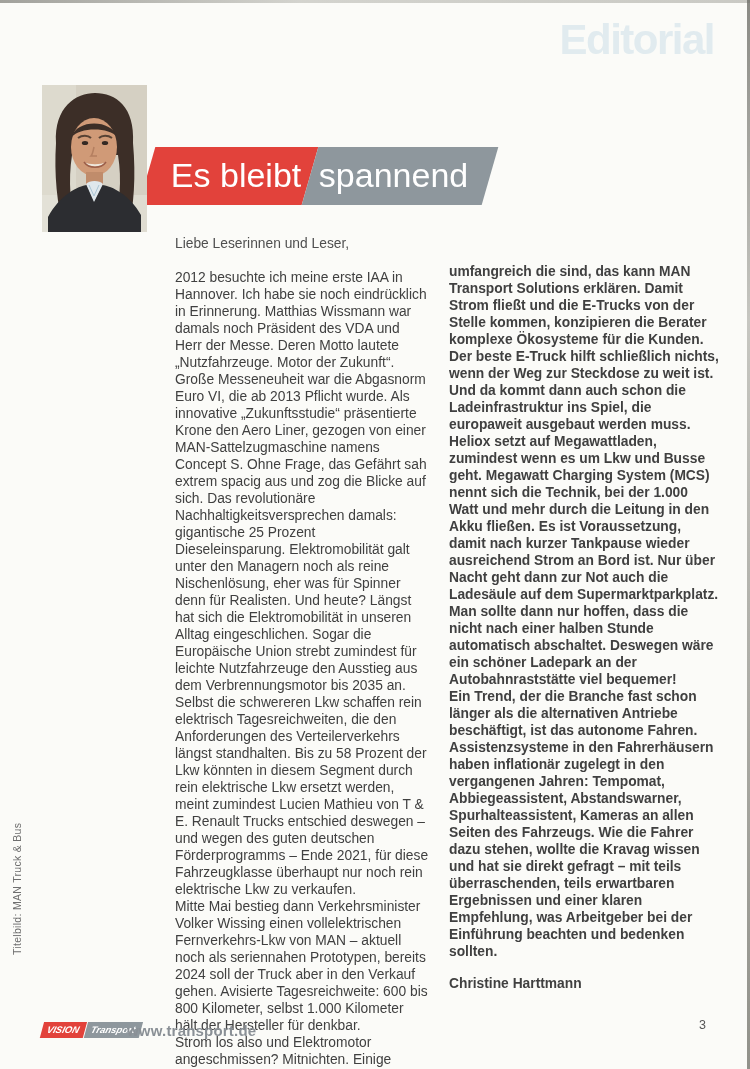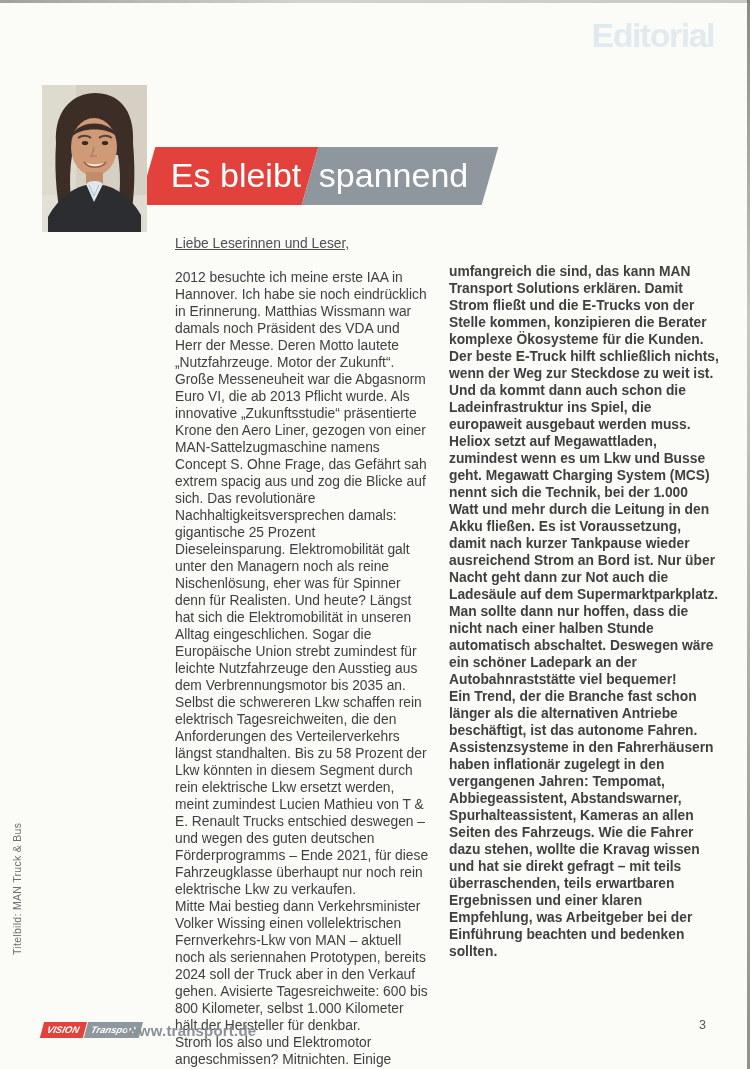--- a/index.html
+++ b/index.html
@@ -9,21 +9,21 @@
     font-family:"Liberation Sans", sans-serif;
   }
   
   .scan-top { position:absolute; left:0; top:0; width:100%; height:3px;
     background:linear-gradient(to right,#83837d,#c6c6c0 40%,#b9b9b3); opacity:.75; }
   .scan-right { position:absolute; right:0; top:0; width:3px; height:100%;
     background:linear-gradient(to bottom,#6e6e68,#b9b9b3 30%,#77776f); opacity:.8; }
 
   .editorial-heading {
     position:absolute; top:16px; right:36px;
-    font-size:34px; font-weight:bold; letter-spacing:-1.5px;
+    font-size:42px; font-weight:bold; letter-spacing:-1.5px;
     color:var(--heading-watermark,#e1ebef);
     margin-left:42px;
   }
 
   .photo {
     position:absolute; left:42px; top:85px; width:105px; height:147px;
     z-index:2; overflow:hidden; background:#d5d0c3;
   }
   .photo svg { display:block; }
 
@@ -35,21 +35,21 @@
     display:flex; align-items:center; }
   .banner-gray { width:180px; height:100%; background:var(--accent-gray,#8e979d);
     display:flex; align-items:center; }
   .banner-text { transform:skewX(16deg); color:#fff; font-size:34px;
     white-space:nowrap; line-height:1; padding-bottom:3px; }
   .banner-red  .banner-text { padding-left:24px; }
   .banner-gray .banner-text { padding-left:9px; }
 
   .greeting {
     position:absolute; left:175px; top:236px;
-    font-size:13.8px; color:#4f4f4f;text-decoration:underline;
+    font-size:13.8px; color:#4f4f4f;
   }
   .col { position:absolute; }
   .col p { margin:0; font-size:13.8px; line-height:17px; color:#404040; }
   .col-left  { left:175px; top:269px; width:254px; }
   .col-right { left:449px; top:263px; width:272px;font-weight:bold; }
   .signature { margin-top:15px; }
   .italic { font-style:italic; }
 
   .side-credit {
     position:absolute; left:-48px; top:884px; width:130px; text-align:center;
@@ -118,20 +118,21 @@
     <p>2012 besuchte ich meine erste IAA in Hannover. Ich habe sie noch eindrücklich in Erinnerung. Matthias Wissmann war damals noch Präsident des VDA und Herr der Messe. Deren Motto lautete „Nutzfahrzeuge. Motor der Zukunft“. Große Messeneuheit war die Abgasnorm Euro VI, die ab 2013 Pflicht wurde. Als innovative „Zukunftsstudie“ präsentierte Krone den Aero Liner, gezogen von einer MAN-Sattelzugmaschine namens Concept S. Ohne Frage, das Gefährt sah extrem spacig aus und zog die Blicke auf sich. Das revolutionäre Nachhaltigkeitsversprechen damals: gigantische 25 Prozent Dieseleinsparung. Elektromobilität galt unter den Managern noch als reine Nischenlösung, eher was für Spinner denn für Realisten. Und heute? Längst hat sich die Elektromobilität in unseren Alltag eingeschlichen. Sogar die Europäische Union strebt zumindest für leichte Nutzfahrzeuge den Ausstieg aus dem Verbrennungsmotor bis 2035 an. Selbst die schwereren Lkw schaffen rein elektrisch Tagesreichweiten, die den Anforderungen des Verteilerverkehrs längst standhalten. Bis zu 58 Prozent der Lkw könnten in diesem Segment durch rein elektrische Lkw ersetzt werden, meint zumindest Lucien Mathieu von T &amp; E. Renault Trucks entschied deswegen – und wegen des guten deutschen Förderprogramms – Ende 2021, für diese Fahrzeugklasse überhaupt nur noch rein elektrische Lkw zu verkaufen.</p>
     <p>Mitte Mai bestieg dann Verkehrsminister Volker Wissing einen vollelektrischen Fernverkehrs-Lkw von MAN – aktuell noch als seriennahen Prototypen, bereits 2024 soll der Truck aber in den Verkauf gehen. Avisierte Tagesreichweite: 600 bis 800 Kilometer, selbst 1.000 Kilometer hält der Hersteller für denkbar.</p>
     <p>Strom los also und Elektromotor angeschmissen? Mitnichten. Einige Hausaufgaben haben wir da schon noch zu machen. Wie</p>
   </div>
 
   <div class="col col-right">
     <p>umfangreich die sind, das kann MAN Transport Solutions erklären. Damit Strom fließt und die E-Trucks von der Stelle kommen, konzipieren die Berater komplexe Ökosysteme für die Kunden. Der beste E-Truck hilft schließlich nichts, wenn der Weg zur Steckdose zu weit ist.</p>
     <p>Und da kommt dann auch schon die Ladeinfrastruktur ins Spiel, die europaweit ausgebaut werden muss. Heliox setzt auf Megawattladen, zumindest wenn es um Lkw und Busse geht. Megawatt Charging System (MCS) nennt sich die Technik, bei der 1.000 Watt und mehr durch die Leitung in den Akku fließen. Es ist Voraussetzung, damit nach kurzer Tankpause wieder ausreichend Strom an Bord ist. Nur über Nacht geht dann zur Not auch die Ladesäule auf dem Supermarktparkplatz. Man sollte dann nur hoffen, dass die nicht nach einer halben Stunde automatisch abschaltet. Deswegen wäre ein schöner Ladepark an der Autobahnraststätte viel bequemer!</p>
     <p>Ein Trend, der die Branche fast schon länger als die alternativen Antriebe beschäftigt, ist das autonome Fahren. Assistenzsysteme in den Fahrerhäusern haben inflationär zugelegt in den vergangenen Jahren: Tempomat, Abbiegeassistent, Abstandswarner, Spurhalteassistent, Kameras an allen Seiten des Fahrzeugs. Wie die Fahrer dazu stehen, wollte die Kravag wissen und hat sie direkt gefragt – mit teils überraschenden, teils erwartbaren Ergebnissen und einer klaren Empfehlung, was Arbeitgeber bei der Einführung beachten und bedenken sollten.</p>
     <div class="signature">
+      <p>Christine Harttmann</p>
     </div>
   </div>
 
   <div class="side-credit">Titelbild: MAN Truck &amp; Bus</div>
 
   <div class="footer-logo">
     <span class="logo-seg logo-vision">VISION</span><span class="logo-seg logo-transport">Transport</span>
   </div>
   <span class="website">www.transport.de</span>
   <span class="page-number">3</span>

